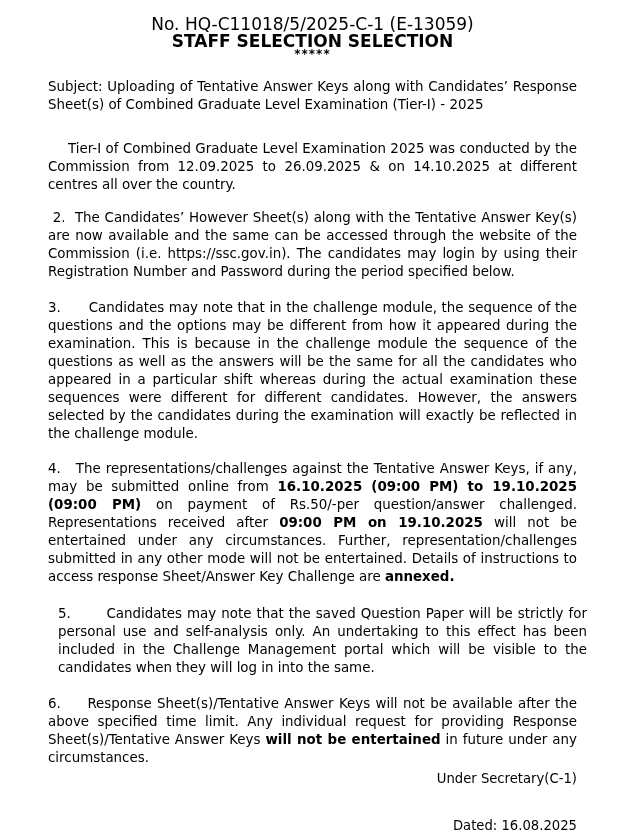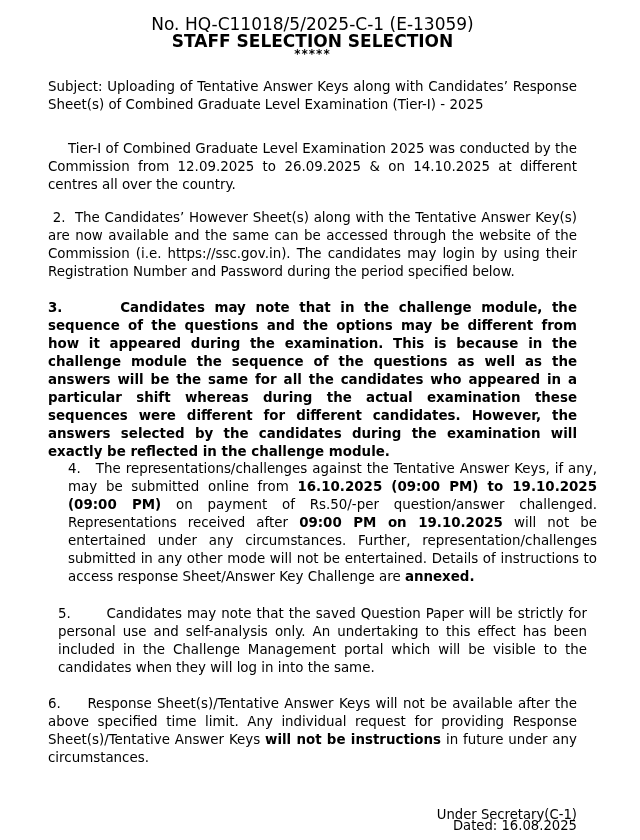--- a/index.html
+++ b/index.html
@@ -17,26 +17,26 @@
       font-weight: normal; font-size: 13.4px; line-height: 17.5px;
       text-align: justify;
     }
     .para {
       position: absolute; left: 0; width: 529px;
       font-size: 13.4px; line-height: 18px; text-align: justify;
     }
     .para b { font-weight: bold; }
     #p1 { top: 140px; text-indent: 20px; }
     #p2 { top: 209px; }
-    #p3 { top: 299px; font-weight: bold; }
-    #p4 { top: 460px; margin-left: 20px; }
+    #p3 { top: 299px; }
+    #p4 { top: 460px; }
     #p5 { top: 605px; margin-left: 10px; }
     #p6 { top: 695px; }
     .sig { position: absolute; right: 63px; text-align: right; font-size: 13.2px; line-height: 16px; }
-    #sig1 { top: 807px; }
+    #sig1 { top: 771px; }
     #sig2 { top: 818px; }
     .num { display: inline-block; }
   </style>
 </head>
 <body>
 
 <div class="page">
   <div class="hdr" id="ref">No. HQ-C11018/5/2025-C-1 (E-13059)</div>
   <div class="hdr" id="org">STAFF SELECTION SELECTION</div>
   <div class="hdr" id="stars">*****</div>
@@ -55,18 +55,18 @@
 
   <div class="para" id="p4">
     <span class="num">4.</span>&nbsp;&nbsp;&nbsp;<span>The representations/challenges against the Tentative Answer Keys, if any, may be submitted online from </span><b>16.10.2025 (09:00 PM) to 19.10.2025 (09:00 PM)</b><span> on payment of Rs.50/-per question/answer challenged. Representations received after </span><b>09:00 PM on 19.10.2025</b><span> will not be entertained under any circumstances. Further, representation/challenges submitted in any other mode will not be entertained.  Details of instructions to access response Sheet/Answer Key Challenge are </span><b>annexed.</b>
   </div>
 
   <div class="para" id="p5">
     <span class="num">5.</span>&nbsp;&nbsp;&nbsp;&nbsp;&nbsp;&nbsp;&nbsp;<span>Candidates may note that the saved Question Paper will be strictly for personal use and self-analysis only. An undertaking to this effect has been included in the Challenge Management portal which will be visible to the candidates when they will log in into the same.</span>
   </div>
 
   <div class="para" id="p6">
-    <span class="num">6.</span>&nbsp;&nbsp;&nbsp;&nbsp;&nbsp;<span>Response Sheet(s)/Tentative Answer Keys will not be available after the above specified time limit. Any individual request for providing Response Sheet(s)/Tentative Answer Keys </span><b>will not be instructions</b><span> in future under any circumstances.</span>
+    <span class="num">6.</span>&nbsp;&nbsp;&nbsp;&nbsp;&nbsp;<span>Response Sheet(s)/Tentative Answer Keys will not be available after the above specified time limit. Any individual request for providing Response Sheet(s)/Tentative Answer Keys </span><b>will not be entertained</b><span> in future under any circumstances.</span>
   </div>
 </div>
 
 <div class="sig" id="sig1">Under Secretary(C-1)</div>
 <div class="sig" id="sig2">Dated:  16.08.2025</div>
 
 </body></html>

